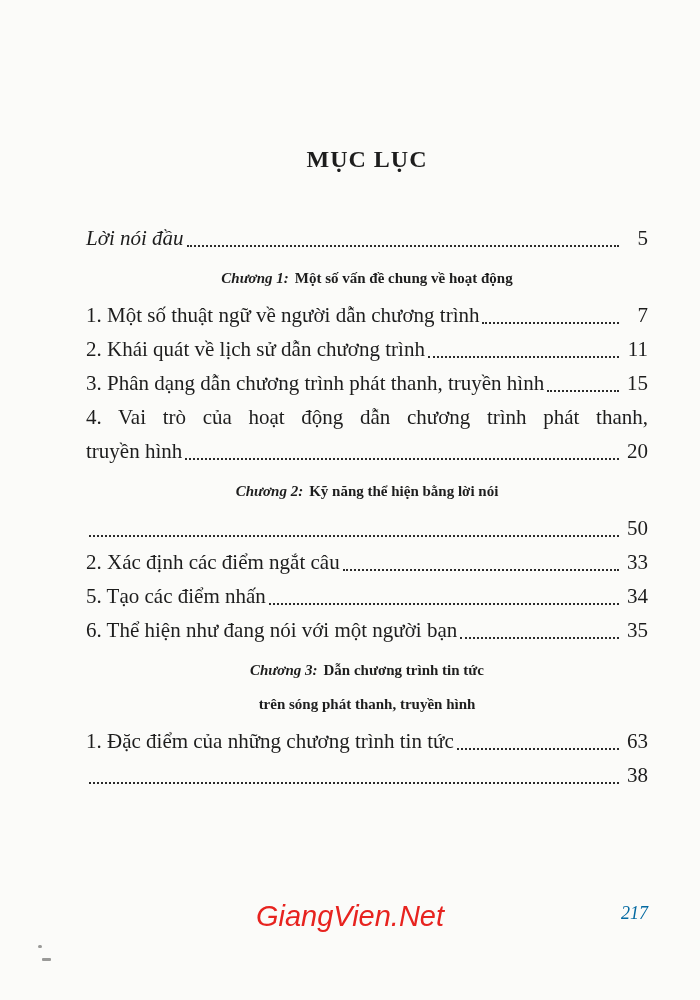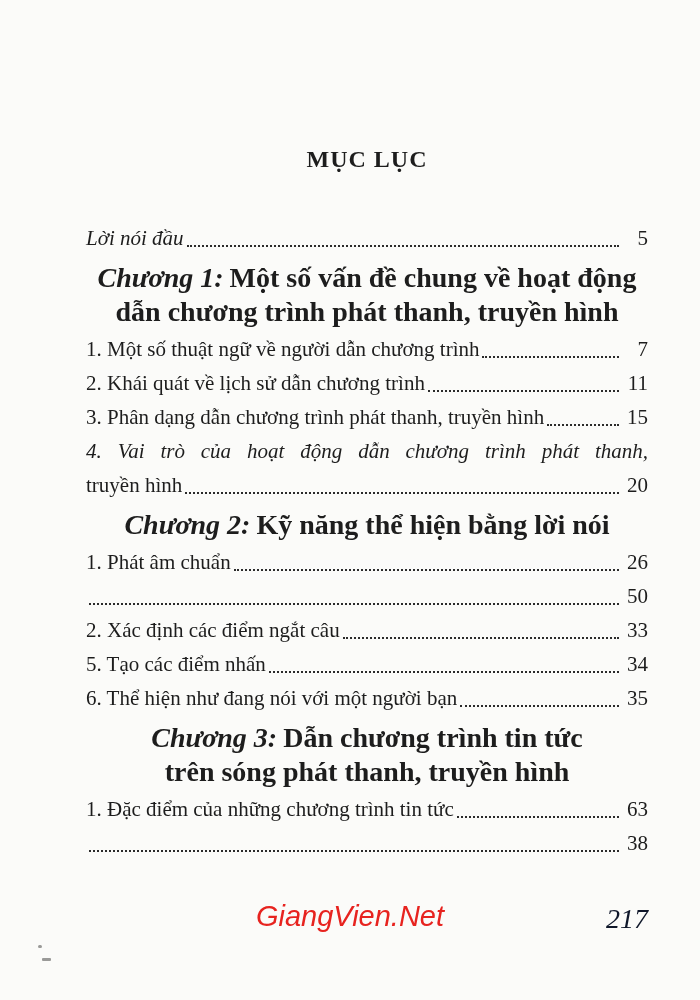--- a/index.html
+++ b/index.html
@@ -29,25 +29,25 @@
   .italic { font-style: italic; }
   .dots {
     flex: 1 1 auto;
     align-self: flex-end;
     border-bottom: 2px dotted #2b2b2b;
     margin: 0 3px 8px 3px;
     min-width: 12px;
   }
   .pnum { min-width: 26px; text-align: right; }
 
-  .jline { text-align: justify; text-align-last: justify; font-style: italic; }
+  .jline { text-align: justify; text-align-last: justify; }
 
   .chapter {
     text-align: center;
-    font-size: 28px;
+    font-size: 15px;
     line-height: 34px;
     font-weight: bold;
     margin: 6px 0 3px 0;
   }
   .chlabel { font-style: italic; margin-right: 6px; }
   .chline2 { display: block; }
   .chline2:empty { display: none; }
 
   .preface-row { margin-bottom: 4px; }
 
@@ -55,22 +55,22 @@
   .watermark {
     position: absolute; left: 0; right: 0; top: 0;
     text-align: center;
     font-family: "Liberation Sans", sans-serif;
     font-size: 29px;
     font-weight: 400;
     color: #e7231f;
   }
   .folio {
     position: absolute; right: 52px; top: 3px;
-    font-size: 28px;
-    color: #0f172a;
+    font-size: 18px;
+    color: #0369a1;
   }
 
   .speck { position: absolute; background: #9a9a98; }
   .speck-1 { left: 38px; top: 945px; width: 4px; height: 3px; border-radius: 2px; }
   .speck-2 { left: 42px; top: 958px; width: 9px; height: 3px; border-radius: 1px; }
 </style>
 </head>
 <body>
 
 <div class="sheet">
@@ -81,21 +81,20 @@
     <div class="toc">
 
       <div class="entry preface-row">
         <span class="etext italic">Lời nói đầu</span>
         <span class="dots"></span>
         <span class="pnum">5</span>
       </div>
 
       <h2 class="chapter">
         <span class="chlabel">Chương 1:</span><span class="chline">Một số vấn đề chung về hoạt động</span>
-        <span class="chline2">dẫn chương trình phát thanh, truyền hình</span>
       </h2>
 
       <div class="entry">
         <span class="etext">1. Một số thuật ngữ về người dẫn chương trình</span>
         <span class="dots"></span>
         <span class="pnum">7</span>
       </div>
       <div class="entry">
         <span class="etext">2. Khái quát về lịch sử dẫn chương trình</span>
         <span class="dots"></span>
@@ -113,25 +112,20 @@
           <span class="dots"></span>
           <span class="pnum">20</span>
         </div>
       </div>
 
       <h2 class="chapter">
         <span class="chlabel">Chương 2:</span><span class="chline">Kỹ năng thể hiện bằng lời nói</span>
         
       </h2>
 
-      <div class="entry">
-        <span class="etext">1. Phát âm chuẩn</span>
-        <span class="dots"></span>
-        <span class="pnum">26</span>
-      </div>
       <div class="entry">
         <span class="dots"></span>
         <span class="pnum">50</span>
       </div>
       <div class="entry">
         <span class="etext">2. Xác định các điểm ngắt câu</span>
         <span class="dots"></span>
         <span class="pnum">33</span>
       </div>
       <div class="entry">

